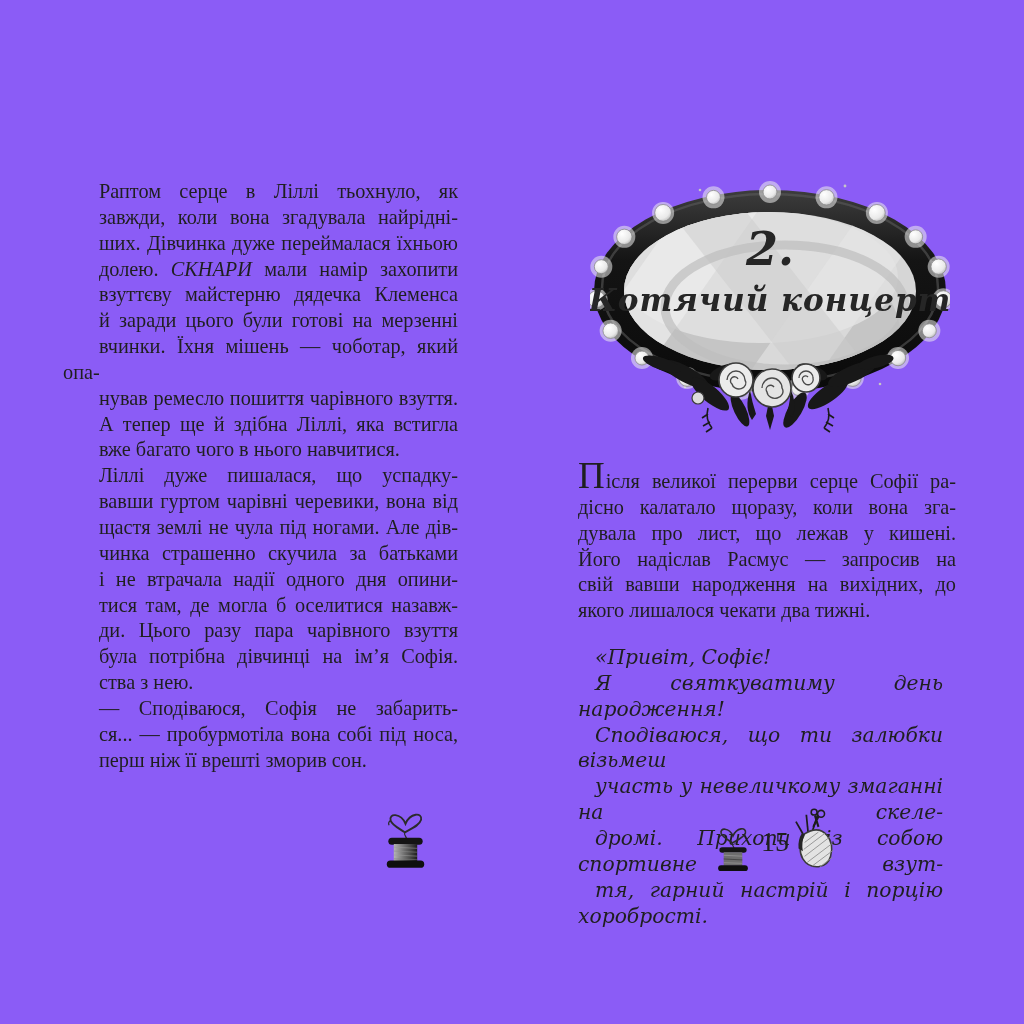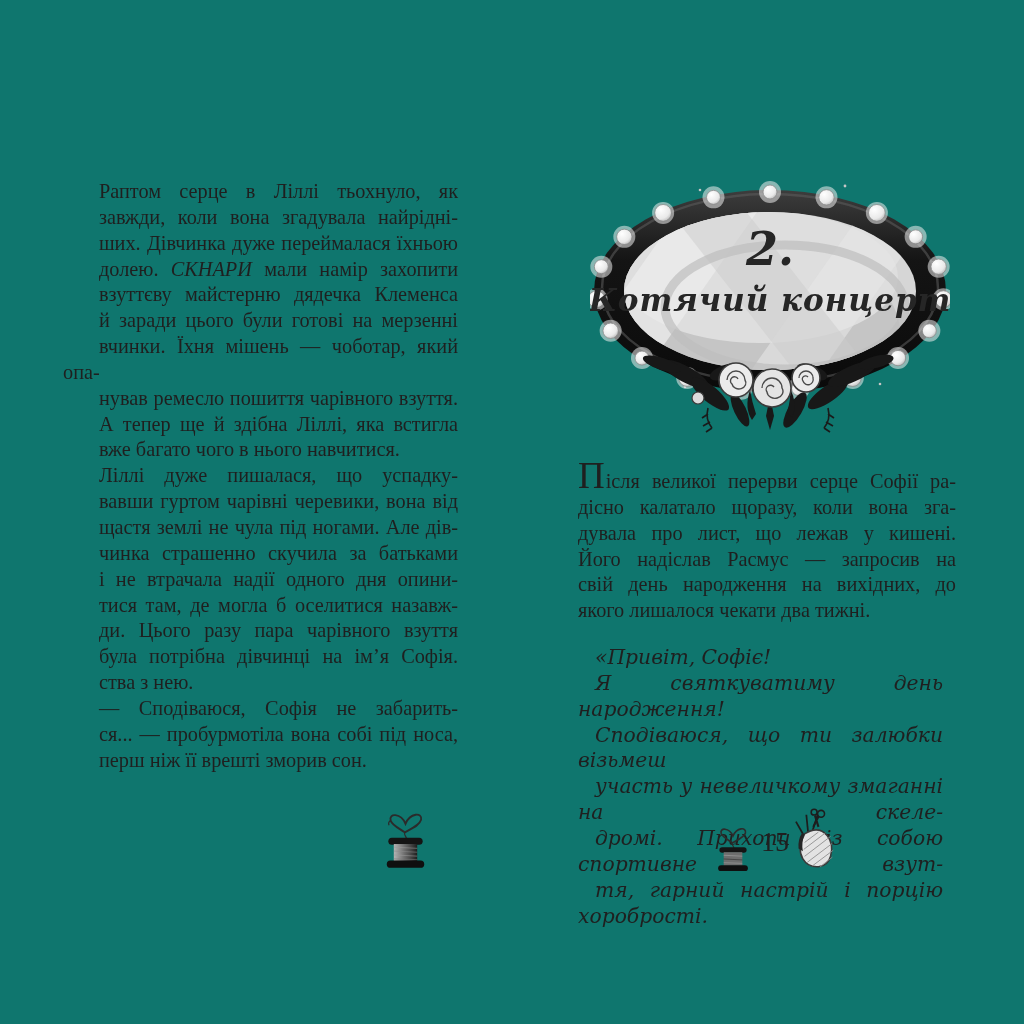--- a/index.html
+++ b/index.html
@@ -1,16 +1,16 @@
 <!DOCTYPE html>
 <html><head>
 <meta charset="utf-8">
 <style>
   html,body{margin:0;padding:0;background:#ffffff;}
-  .book{position:relative;width:1024px;height:1024px;background:#0f766e;overflow:hidden;
+  .book{position:relative;width:1024px;height:1024px;background:#8b5cf6;overflow:hidden;
         font-family:"Liberation Serif","DejaVu Serif",serif;color:#1f1f1f;}
   .page{position:absolute;top:0;height:100%;}
   .page.left{left:0;width:512px;}
   .page.right{left:512px;width:512px;}
 
   
   .text-col{position:absolute;font-size:20.3px;line-height:25.85px;}
   .left-col{left:63px;top:179px;width:395px;}
   .right-col{left:578px;top:469px;width:378px;}
   p.para{margin:0;text-indent:36px;}
@@ -218,21 +218,21 @@
       </g>
     </g>
   </svg>
 
   <div class="text-col right-col">
     <p class="para no-indent">
         <span class="line"><span class="dropcap">П</span>ісля великої перерви серце Софії ра-</span>
         <span class="line">дісно калатало щоразу, коли вона зга-</span>
         <span class="line">дувала про лист, що лежав у кишені.</span>
         <span class="line">Його надіслав Расмус — запросив на</span>
-        <span class="line">свій день народження на вихідних, до</span>
+        <span class="line">свій вавши народження на вихідних, до</span>
         <span class="line last">якого лишалося чекати два тижні.</span>
       </p>
     <div class="letter">
       <p>
           <span class="line last">«Привіт, Софіє!</span>
         </p>
       <p>
           <span class="line last">Я святкуватиму день народження!</span>
         </p>
       <p>

